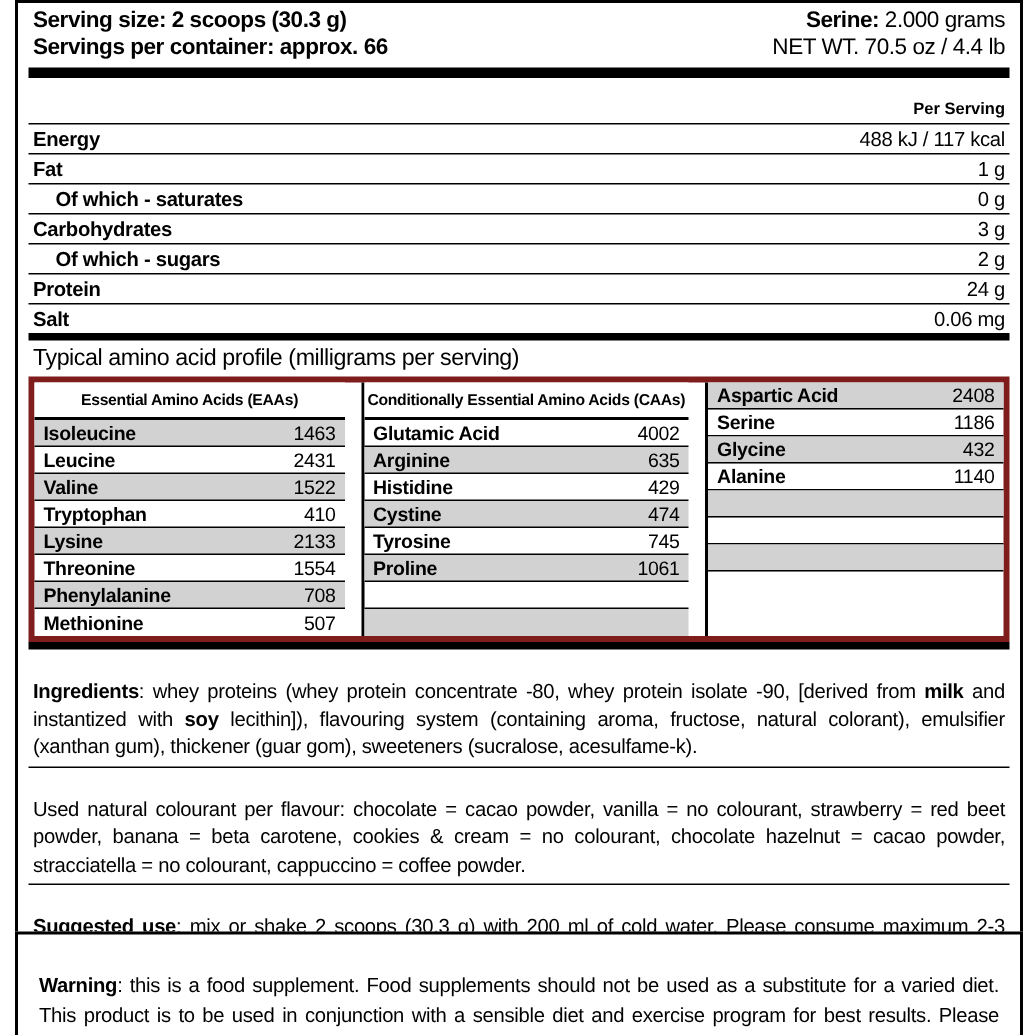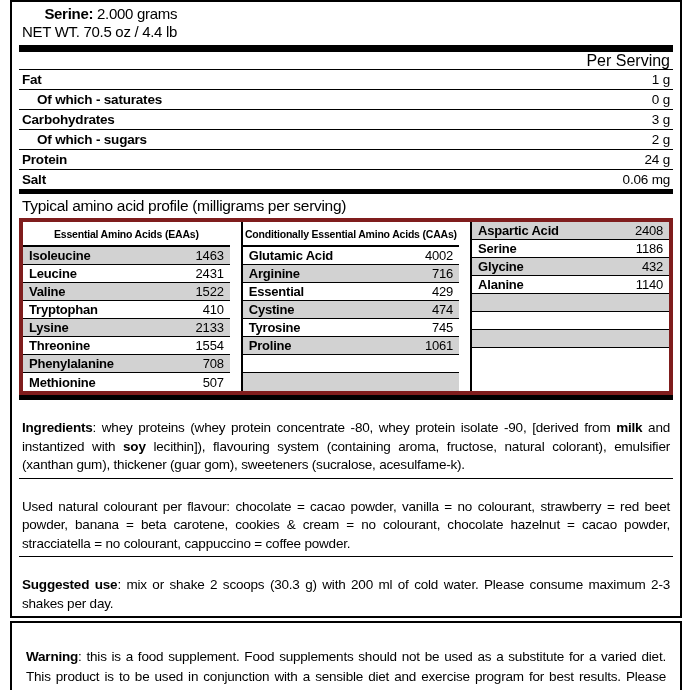--- a/index.html
+++ b/index.html
@@ -19,22 +19,22 @@
 
   
   .serving-header { display:flex; justify-content:space-between; padding:3px 10px 4px; letter-spacing:-0.3px; }
   .serving-left div  { font-weight:bold; font-size:15px; line-height:18px; }
   .serving-right { text-align:right; font-size:15px; line-height:18px; }
   .serving-right b { font-weight:bold; }
 
   .bar-thick { height:7px; background:#000; margin:0 7px; }
   .bar-mid   { height:5px; background:#000; margin:0 7px; }
 
-  .per-serving { text-align:right; font-weight:normal; font-size:16px; line-height:15px;
-                 margin:0 7px; padding:1px 3px 1px; border-bottom:1.5px solid #000; }
+  .per-serving { text-align:right; font-weight:bold; font-size:11px; line-height:15px;
+                 margin:0 7px; padding:14px 3px 1px; border-bottom:1.5px solid #000; }
 
   .nrow { display:flex; justify-content:space-between; align-items:baseline;
           margin:0 7px; padding:2px 3px 1px; border-bottom:1.5px solid #000;
           font-size:13.5px; line-height:16px; letter-spacing:-0.2px; }
   .nrow:last-child { border-bottom:none; }
   .nrow .lbl { font-weight:bold; }
   .nrow.indent .lbl { padding-left:15px; }
 
   .amino-title { padding:3px 10px 3px; font-size:15.5px; line-height:18px; letter-spacing:-0.3px; }
   .amino-title .t { font-weight:normal; }
@@ -61,32 +61,40 @@
   .para b { font-weight:bold; }
 
   #warning-box .para { margin:0; border-bottom:none; line-height:19.5px; }
 </style>
 </head>
 <body>
 
 <div class="box" id="main-box">
 
   <div class="serving-header">
+    <div class="serving-left">
+      <div>Serving size: 2 scoops (30.3 g)</div>
+      <div>Servings per container: approx. 66</div>
+    </div>
     <div class="serving-right">
       <div><b>Serine:</b><span> 2.000 grams</span></div>
       <div>NET WT. 70.5 oz / 4.4 lb</div>
     </div>
   </div>
 
   <div class="bar-thick"></div>
 
   <div class="per-serving">Per Serving</div>
 
   <div id="nutrition-rows">
       <div class="nrow">
+        <span class="lbl">Energy</span>
+        <span class="val">488 kJ / 117 kcal</span>
+      </div>
+      <div class="nrow">
         <span class="lbl">Fat</span>
         <span class="val">1 g</span>
       </div>
       <div class="nrow indent">
         <span class="lbl">Of which - saturates</span>
         <span class="val">0 g</span>
       </div>
       <div class="nrow">
         <span class="lbl">Carbohydrates</span>
         <span class="val">3 g</span>
@@ -148,24 +156,24 @@
         </div>
       </div>
       <div class="acol acol-1">
         <div class="ahead">Conditionally Essential Amino Acids (CAAs)</div>
         <div class="acell">
           <span class="an">Glutamic Acid</span>
           <span class="av">4002</span>
         </div>
         <div class="acell shaded">
           <span class="an">Arginine</span>
-          <span class="av">716</span>
-        </div>
-        <div class="acell">
-          <span class="an">Essential</span>
+          <span class="av">635</span>
+        </div>
+        <div class="acell">
+          <span class="an">Histidine</span>
           <span class="av">429</span>
         </div>
         <div class="acell shaded">
           <span class="an">Cystine</span>
           <span class="av">474</span>
         </div>
         <div class="acell">
           <span class="an">Tyrosine</span>
           <span class="av">745</span>
         </div>

